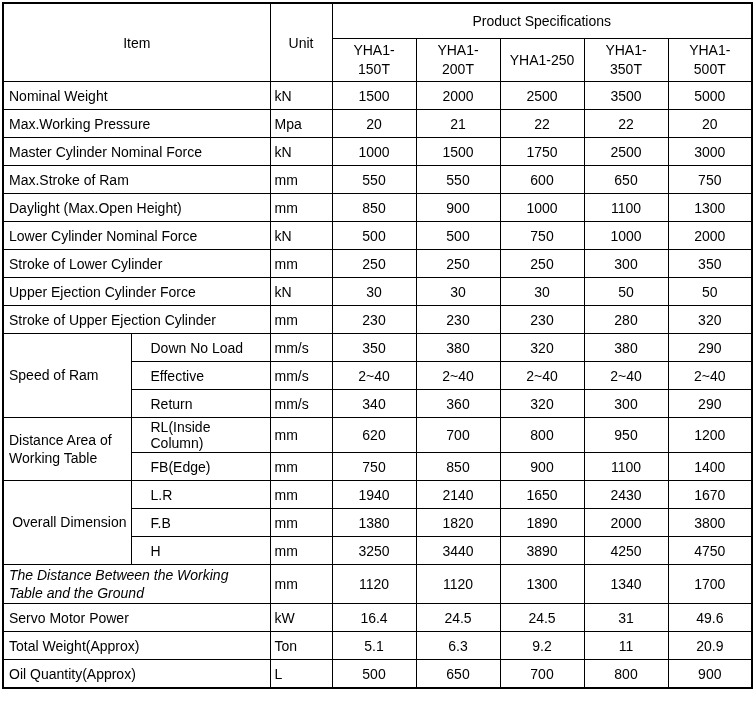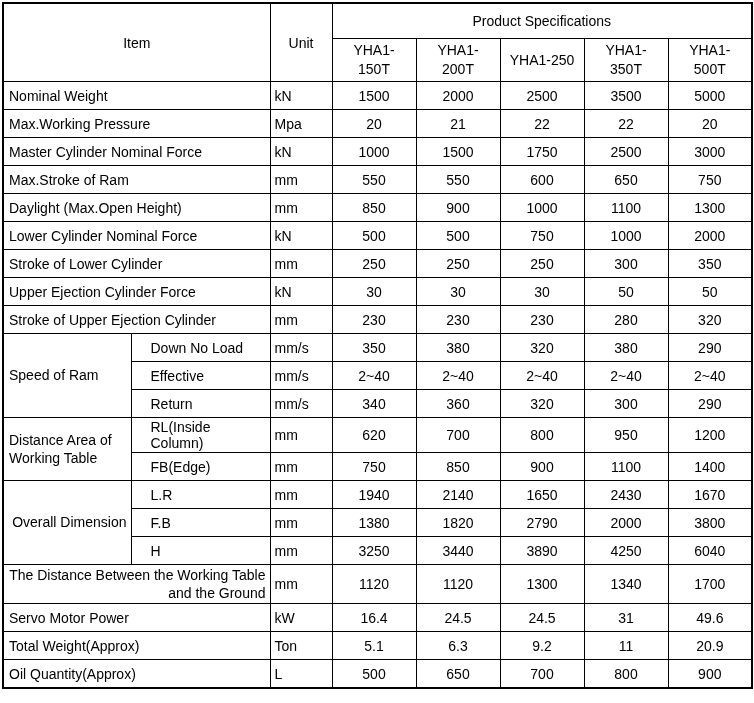--- a/index.html
+++ b/index.html
@@ -30,21 +30,21 @@
     padding: 1px 4px;
     overflow: hidden;
     vertical-align: middle;
   }
   thead th {
   }
   th.spec-header { height: 32px; }
   th.model-header { height: 40px; line-height: 1.35; }
   tbody td { height: 25px; }
   td.label { text-align: left; padding-left: 5px; }
-  td.label.center { text-align: right; line-height: 1.3; }
+  td.label.center { text-align: left; line-height: 1.3; font-style: italic; }
   td.group { text-align: left; padding-left: 5px; line-height: 1.3; }
   td.group.center { text-align: right; }
   td.sublabel { text-align: left; padding-left: 19px; }
   td.unit { text-align: left; }
   td.value { text-align: center; }
 </style>
 </head>
 <body>
 
 <div class="table-wrap">
@@ -210,32 +210,32 @@
           <td class="value">2140</td>
           <td class="value">1650</td>
           <td class="value">2430</td>
           <td class="value">1670</td>
         </tr>
         <tr>
           <td class="sublabel">F.B</td>
           <td class="unit">mm</td>
           <td class="value">1380</td>
           <td class="value">1820</td>
-          <td class="value">2790</td>
+          <td class="value">1890</td>
           <td class="value">2000</td>
           <td class="value">3800</td>
         </tr>
         <tr>
           <td class="sublabel">H</td>
           <td class="unit">mm</td>
           <td class="value">3250</td>
           <td class="value">3440</td>
           <td class="value">3890</td>
           <td class="value">4250</td>
-          <td class="value">6040</td>
+          <td class="value">4750</td>
         </tr>
         <tr>
           <td class="label center" colspan="2">The Distance Between the Working Table and the Ground</td>
           <td class="unit">mm</td>
           <td class="value">1120</td>
           <td class="value">1120</td>
           <td class="value">1300</td>
           <td class="value">1340</td>
           <td class="value">1700</td>
         </tr>

